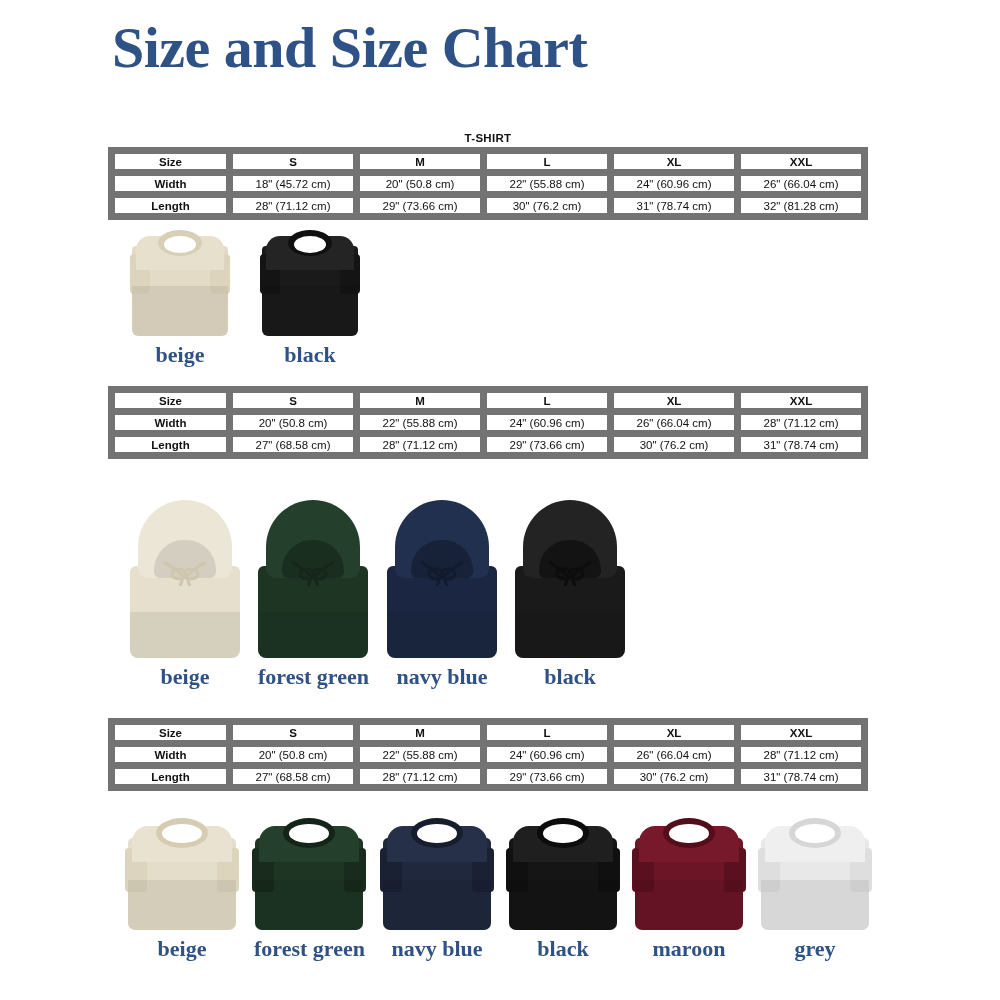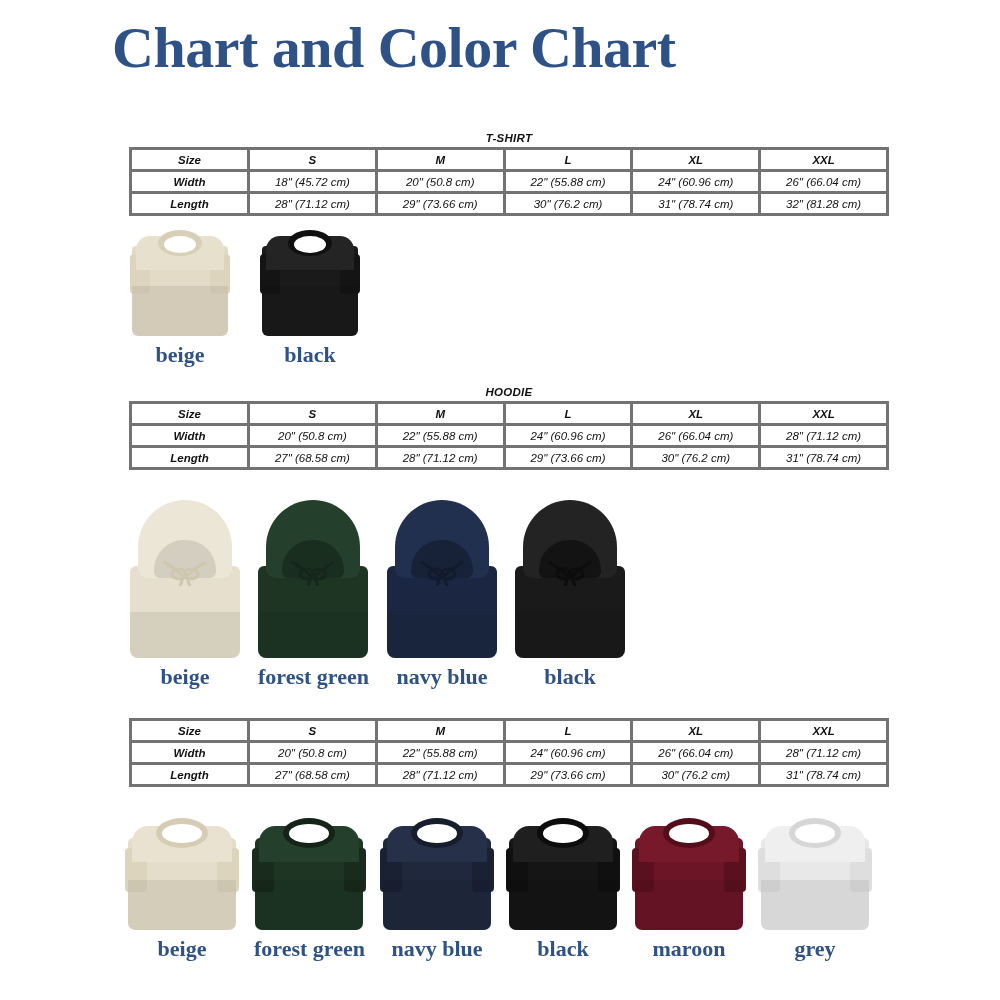--- a/index.html
+++ b/index.html
@@ -32,36 +32,36 @@
     color: #111;
     letter-spacing: 0.3px;
     margin-bottom: 3px;
   }
   table.size-table {
     border-collapse: collapse;
     width: 760px;
     table-layout: fixed;
   }
   table.size-table td {
-    border: 3px solid #737373;
+    border: 7px solid #737373;
     height: 22px;
     font-size: 11.5px;
     color: #111;
     text-align: center;
     padding: 0 4px;
     white-space: nowrap;
   }
   table.size-table td.rowhead {
     font-weight: bold;
     width: 118px;
   }
   table.size-table tr.head td {
     font-weight: bold;
   }
-  .tbl-wrap { position: absolute; left: 129px; font-style: italic; }
+  .tbl-wrap { position: absolute; left: 108px; }
 
   
   .garments { position: absolute; display: flex; }
   .garment {
     display: flex;
     flex-direction: column;
     align-items: center;
   }
   .gname {
     font-family: "Liberation Serif", serif;
@@ -175,21 +175,21 @@
     width: 108px; height: 50px;
     border-radius: 0 0 7px 7px;
     background: rgba(0,0,0,0.07);
   }
 </style>
 </head>
 <body>
 
 <div class="page">
 
-  <div class="title">Chart and Color Chart</div>
+  <div class="title">Size and Size Chart</div>
 
   <div class="tbl-wrap" style="top:132px;">
     <div class="section-label">T-SHIRT</div>
     <table class="size-table">
       <tbody>
           <tr class="head">
         <td class="rowhead">Size</td>
         <td>S</td>
         <td>M</td>
         <td>L</td>
@@ -241,21 +241,20 @@
           <div class="collar" style="background:#101010"></div>
           <div class="collarhole"></div>
           <div class="shade"></div>
         </div>
       </div>
       <div class="gname">black</div>
     </div>
   </div>
 
   <div class="tbl-wrap" style="top:386px;">
-    <div class="section-label">HOODIE</div>
     <table class="size-table">
       <tbody>
           <tr class="head">
         <td class="rowhead">Size</td>
         <td>S</td>
         <td>M</td>
         <td>L</td>
         <td>XL</td>
         <td>XXL</td>
       </tr>

